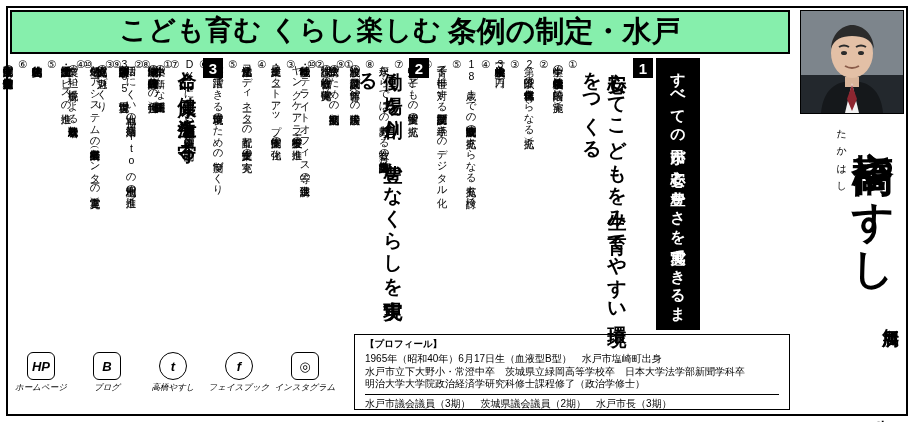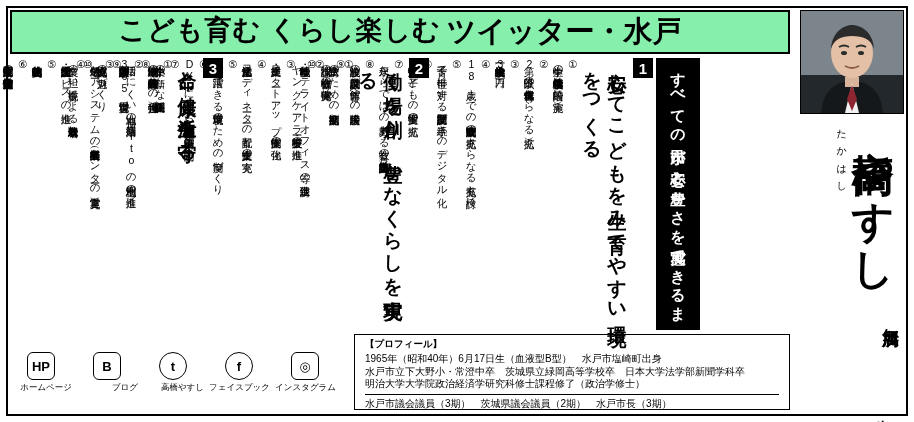--- a/index.html
+++ b/index.html
@@ -41,38 +41,38 @@
   .bigtitle{writing-mode:vertical-rl;text-orientation:upright;font-size:19px;font-weight:bold;
             line-height:25px;letter-spacing:1px;height:266px;}
   .items{display:flex;flex-direction:row-reverse;height:272px;}
   .item{writing-mode:vertical-rl;text-orientation:upright;font-size:10.5px;line-height:13.5px;
         letter-spacing:0px;height:272px;margin-left:0px;padding-right:1px;white-space:nowrap;}
 
   
   .bottom{position:absolute;left:10px;top:334px;width:780px;height:76px;}
   .hpline{position:absolute;left:0;top:0;width:336px;font-size:10.5px;font-weight:bold;}
   .sns{position:absolute;left:0;top:16px;width:336px;display:flex;gap:4px;}
-  .sns .s{width:62px;text-align:right;font-size:8.5px;}
+  .sns .s{width:62px;text-align:center;font-size:8.5px;font-style:italic;}
   .sns .ico{width:26px;height:26px;margin:2px auto 2px;border:1.5px solid #000;border-radius:6px;
             display:flex;align-items:center;justify-content:center;font-size:13px;font-weight:bold;}
   .sns .ico.round{border-radius:50%;}
   .prof{position:absolute;left:344px;top:0;width:436px;height:76px;border:1px solid #000;box-sizing:border-box;padding:3px 10px;}
   .prof-h{font-size:9.5px;font-weight:bold;margin-bottom:2px;}
   .prof-l{font-size:10px;line-height:12.5px;white-space:nowrap;}
   .prof-sep{border-top:1px solid #000;margin:3px 0 3px;}
 </style>
 </head>
 <body>
 
 <div class="page">
   <div class="frame"></div>
 
   <div class="headline">
     <span class="hl-a">こども育む くらし楽しむ</span>
-    <span class="hl-c">ツイッター・水戸</span>
+    <span class="hl-c">条例の制定・水戸</span>
   </div>
 
   <div class="slogan">すべての市民が安心と豊かさを実感できるまちへ</div>
 
   <div class="photo">
     <svg width="102" height="102" viewBox="0 0 102 102" aria-hidden="true">
       <rect width="102" height="102" fill="#7d858c"></rect>
       <rect x="0" y="64" width="102" height="38" fill="#23282d"></rect>
       <path d="M20 102 C22 78 36 70 51 70 C66 70 80 78 82 102 Z" fill="#15181b"></path>
       <path d="M44 66 h14 v10 h-14 z" fill="#d8b49a"></path>

